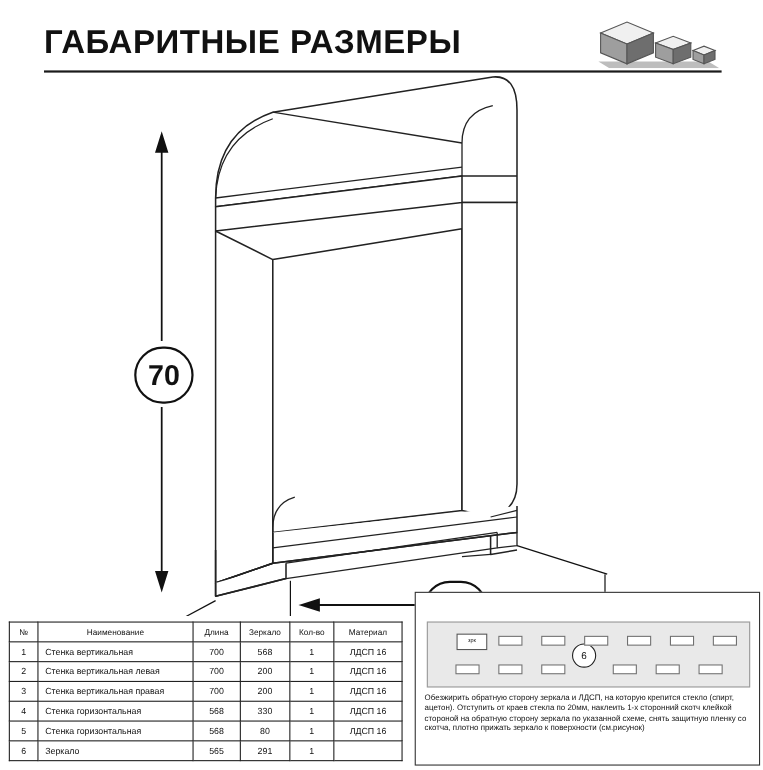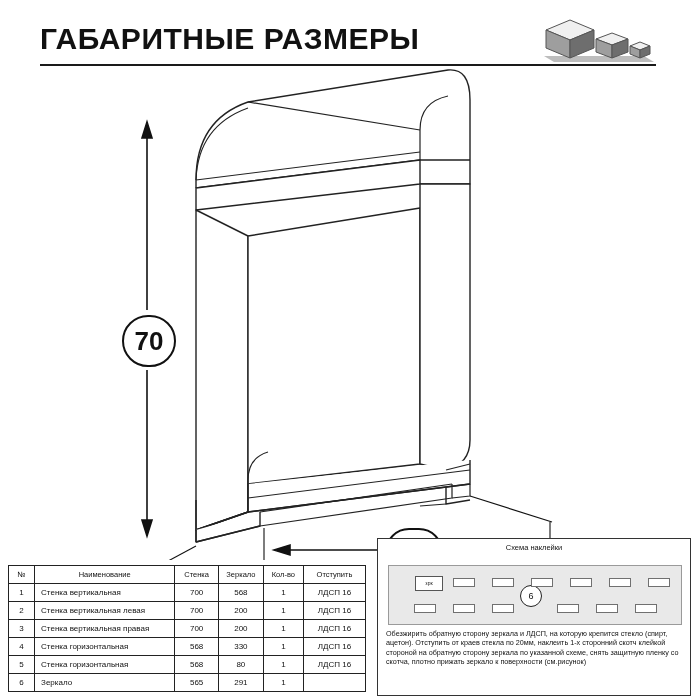--- a/index.html
+++ b/index.html
@@ -313,24 +313,24 @@
 
     <div class="dim-bubble dim-70">70</div>
     <div class="dim-bubble dim-60">60</div>
   </div>
 
   <table class="parts-table">
     <thead>
       <tr>
         <th class="col-num">№</th>
         <th class="col-name">Наименование</th>
-        <th class="col-len">Стенка</th>
+        <th class="col-len">Длина</th>
         <th class="col-wid">Зеркало</th>
         <th class="col-qty">Кол-во</th>
-        <th class="col-mat">Отступить</th>
+        <th class="col-mat">Материал</th>
       </tr>
     </thead>
     <tbody>
       <tr>
         <td class="num">1</td>
         <td class="name">Стенка вертикальная</td>
         <td class="c">700</td>
         <td class="c">568</td>
         <td class="c">1</td>
         <td class="c">ЛДСП 16</td>
@@ -373,21 +373,20 @@
         <td class="c">565</td>
         <td class="c">291</td>
         <td class="c">1</td>
         <td class="c"></td>
       </tr>
     </tbody>
   </table>
 
   <div class="instr-panel">
     <div class="instr-title">
-      <div>Схема наклейки</div>
     </div>
 
     <div class="instr-diagram">
       <div class="mirror-tag">зрк</div>
       <div class="circle-6">6</div>
 
       <div class="tape" style="left:64px;  top:12px;"></div>
       <div class="tape" style="left:103px; top:12px;"></div>
       <div class="tape" style="left:142px; top:12px;"></div>
       <div class="tape" style="left:181px; top:12px;"></div>

